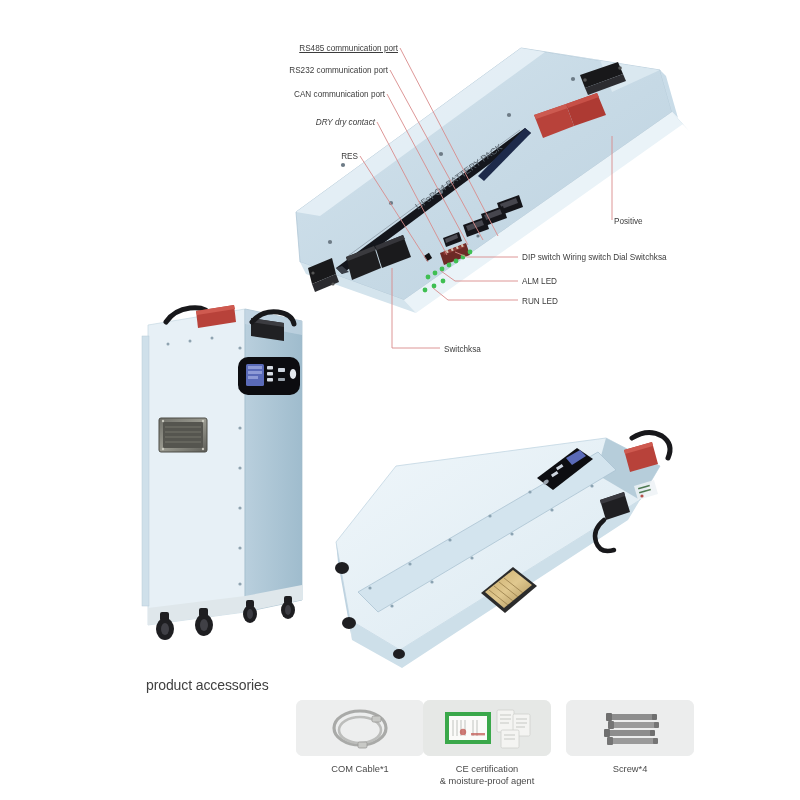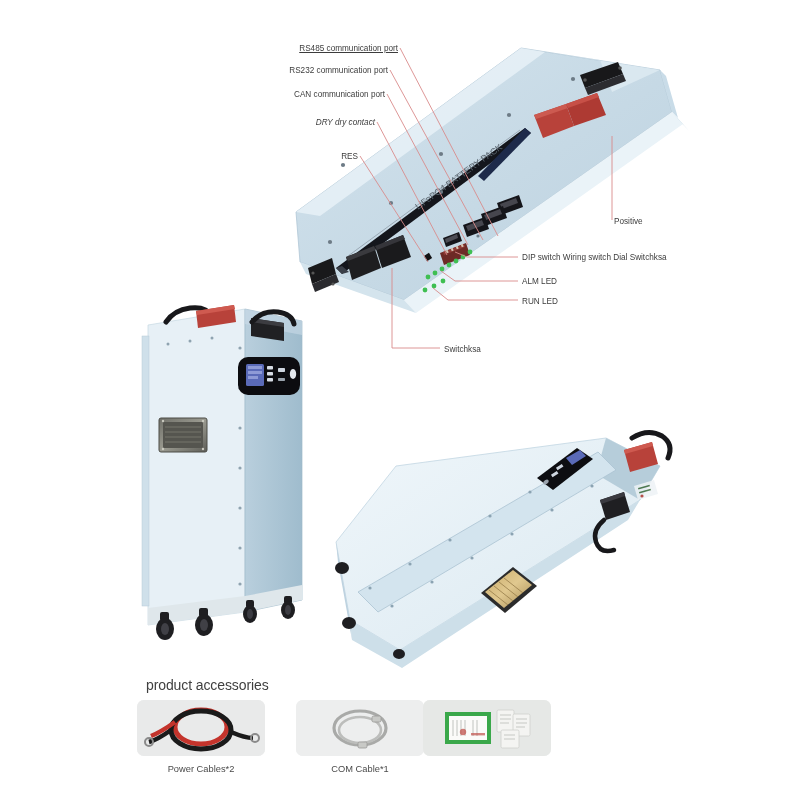--- a/index.html
+++ b/index.html
@@ -415,35 +415,20 @@
       <div class="callout r" style="left: 358px; top: 152px;">RES</div>
       <div class="callout" style="left: 614px; top: 217px;">Positive</div>
       <div class="callout" style="left: 522px; top: 253px;">DIP switch Wiring switch Dial Switchksa</div>
       <div class="callout" style="left: 522px; top: 277px;">ALM LED</div>
       <div class="callout" style="left: 522px; top: 297px;">RUN LED</div>
       <div class="callout" style="left: 444px; top: 345px;">Switchksa</div>
     </div>
 
   <div class="acc-row" id="acc-row">
 
-    <div class="acc-cell" style="left:0px;">
-      <div class="acc-thumb">
-        <svg viewBox="0 0 128 56" width="128" height="56">
-          <rect width="128" height="56" fill="#e9eaea"></rect>
-          <ellipse cx="64" cy="27" rx="26" ry="17" fill="none" stroke="#c4342c" stroke-width="5"></ellipse>
-          <ellipse cx="64" cy="30" rx="30" ry="19" fill="none" stroke="#1a1a1a" stroke-width="5"></ellipse>
-          <path d="M34,30 q-14,10 -22,12" stroke="#1a1a1a" stroke-width="4.5" fill="none"></path>
-          <path d="M38,22 q-14,10 -24,14" stroke="#c4342c" stroke-width="4.5" fill="none"></path>
-          <path d="M94,32 q14,6 22,6" stroke="#1a1a1a" stroke-width="4.5" fill="none"></path>
-          <circle cx="12" cy="42" r="4" fill="none" stroke="#8a8a8a" stroke-width="2"></circle>
-          <circle cx="118" cy="38" r="4" fill="none" stroke="#8a8a8a" stroke-width="2"></circle>
-        </svg>
-      </div>
-      <div class="acc-cap">Power Cables*2</div>
-    </div>
 
     <div class="acc-cell" style="left:143px;padding-left:16px;">
       <div class="acc-thumb">
         <svg viewBox="0 0 128 56" width="128" height="56">
           <rect width="128" height="56" fill="#edeeee"></rect>
           <ellipse cx="64" cy="28" rx="26" ry="17" fill="none" stroke="#a9aaa8" stroke-width="3.2"></ellipse>
           <ellipse cx="64" cy="30" rx="21" ry="13" fill="none" stroke="#bcbdbb" stroke-width="2.6"></ellipse>
           <rect x="76" y="16" width="9" height="6" rx="1.5" fill="#c8c9c6" stroke="#9a9b98" stroke-width="0.8"></rect>
           <rect x="62" y="42" width="9" height="6" rx="1.5" fill="#c8c9c6" stroke="#9a9b98" stroke-width="0.8"></rect>
         </svg>
@@ -477,17 +462,40 @@
               <line x1="77" y1="23" x2="86" y2="23"></line>
               <line x1="93" y1="19" x2="104" y2="19"></line>
                 <line x1="93" y1="23" x2="104" y2="23"></line>
               <line x1="93" y1="27" x2="102" y2="27"></line>
               <line x1="81" y1="35" x2="92" y2="35"></line>
                 <line x1="81" y1="39" x2="92" y2="39"></line>
             </g>
           </g>
         </svg>
       </div>
+      <div class="acc-cap">CE certification<br>&amp; moisture-proof agent</div>
     </div>
 
+    <div class="acc-cell" style="left:429px;">
+      <div class="acc-thumb">
+        <svg viewBox="0 0 128 56" width="128" height="56">
+          <rect width="128" height="56" fill="#eceded"></rect>
+          <g>
+            <rect x="42" y="14" width="46" height="6" rx="1" fill="#8d8d8d"></rect>
+            <rect x="40" y="13" width="6" height="8" rx="1" fill="#6f6f6f"></rect>
+            <rect x="86" y="14" width="5" height="6" rx="1" fill="#6f6f6f"></rect>
+            <rect x="44" y="22" width="46" height="6" rx="1" fill="#9a9a9a"></rect>
+            <rect x="42" y="21" width="6" height="8" rx="1" fill="#757575"></rect>
+            <rect x="88" y="22" width="5" height="6" rx="1" fill="#757575"></rect>
+            <rect x="40" y="30" width="46" height="6" rx="1" fill="#8d8d8d"></rect>
+            <rect x="38" y="29" width="6" height="8" rx="1" fill="#6f6f6f"></rect>
+            <rect x="84" y="30" width="5" height="6" rx="1" fill="#6f6f6f"></rect>
+            <rect x="43" y="38" width="46" height="6" rx="1" fill="#9a9a9a"></rect>
+            <rect x="41" y="37" width="6" height="8" rx="1" fill="#757575"></rect>
+            <rect x="87" y="38" width="5" height="6" rx="1" fill="#757575"></rect>
+          </g>
+        </svg>
+      </div>
+      <div class="acc-cap">Screw*4</div>
+    </div>
   </div>
 
 </div>
 
 </body></html>

